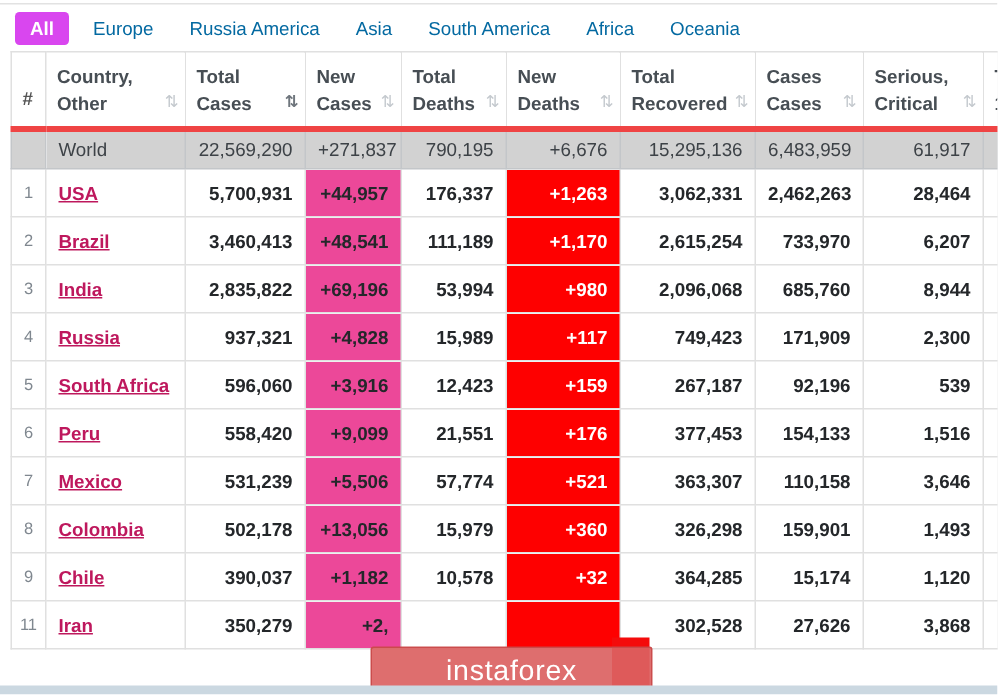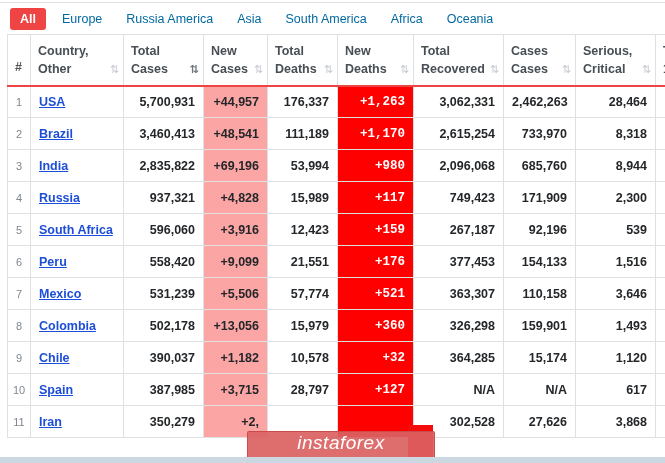--- a/index.html
+++ b/index.html
@@ -5,47 +5,47 @@
   html,body{margin:0;padding:0;}
   body{
     width:665px;height:463px;position:relative;overflow:hidden;
     background:#fff;font-family:"Liberation Sans","DejaVu Sans",sans-serif;
     -webkit-font-smoothing:antialiased;
   }
   .top-line{position:absolute;top:2px;left:0;width:665px;height:1px;background:#e2e2e2;}
   
   .tabs{display:flex;align-items:center;gap:24px;padding:8px 0 4px 10px;height:22px;}
   .tab{font-size:12.5px;color:#0369a1;cursor:pointer;white-space:nowrap;}
-  .tab.active{background:#ef4444;color:#fff;font-weight:bold;padding:4px 10px;border-radius:3px;margin-right:-8px;}
+  .tab.active{background:#d946ef;color:#fff;font-weight:bold;padding:4px 10px;border-radius:3px;margin-right:-8px;}
   
   table{border-collapse:collapse;table-layout:fixed;margin-left:7px;width:658px;font-size:12.5px;}
   th,td{border:1px solid #e0e0e0;box-sizing:border-box;overflow:hidden;white-space:nowrap;}
   th{
     height:51px;vertical-align:top;text-align:left;padding:7px 6px 4px 7px;
     font-weight:bold;color:#474e54;line-height:1.45;position:relative;
-    border-bottom:2px solid #ef4444;background:#fff;
+    border-bottom:4px solid #ef4444;background:#fff;
   }
   th .sort{position:absolute;right:4px;bottom:7px;font-size:11px;color:#c4c9ce;font-weight:normal;}
   th .sort.active{color:#6f767d;font-weight:bold;}
   th.col-rank{vertical-align:bottom;padding-bottom:8px;color:#555;}
   td{height:32px;padding:0 8px;text-align:right;font-weight:bold;color:#24272a;}
   td.cell-rank{text-align:center;color:#7f878f;font-weight:normal;font-size:11px;padding:0 2px;}
   td.cell-country{text-align:left;}
-  td.cell-country a{color:#1d4ed8;text-decoration:underline;font-weight:bold;text-align:center;}
+  td.cell-country a{color:#be185d;text-decoration:underline;font-weight:bold;text-align:center;}
   tr.world td{background:#d2d2d2;font-weight:normal;color:#3d4247;border-color:#c3c6c9;height:27px;}
   tr.world td.cell-country{color:#3d4247;}
-  td.hl-yellow{background:#fca5a5;}
-  td.hl-red{background:#fe0000;color:#fff;font-family:Liberation Mono, monospace;}
+  td.hl-yellow{background:#ec4899;}
+  td.hl-red{background:#fe0000;color:#fff;}
   
   .wm-shadow{position:absolute;left:408px;top:425px;width:25px;height:32px;background:#f40b0b;}
   .watermark{
     position:absolute;left:247px;top:431px;width:186px;height:27px;
     background:rgba(219,98,98,0.92);border:1px solid rgba(201,72,72,0.9);border-radius:2px;
-    display:flex;align-items:flex-start;justify-content:center;
-    color:#fff;font-size:19px;letter-spacing:0.5px;font-style:italic;
+    display:flex;align-items:flex-end;justify-content:center;
+    color:#fff;font-size:19px;letter-spacing:0.5px;
   }
   
   .hscroll{position:absolute;left:0;bottom:0;width:665px;height:6px;background:#cbd8e1;}
 </style>
 </head>
 <body>
 
 <div class="top-line"></div>
 
 <div class="tabs" id="tabs">
@@ -116,20 +116,32 @@
           <div>Critical</div>
           <span class="sort">⇅</span>
         </th>
         <th class="col-trunc">
           <div>T</div>
           <div>1</div>
         </th>
       </tr>
     </thead>
   <tbody id="tbody">
+      <tr class="world">
+        <td class="cell-rank"></td>
+        <td class="cell-country">World</td>
+        <td class="cell-total_cases">22,569,290</td>
+        <td class="cell-new_cases">+271,837</td>
+        <td class="cell-total_deaths">790,195</td>
+        <td class="cell-new_deaths">+6,676</td>
+        <td class="cell-total_recovered">15,295,136</td>
+        <td class="cell-active_cases">6,483,959</td>
+        <td class="cell-serious_critical">61,917</td>
+        <td class="cell-trunc"></td>
+      </tr>
       <tr class="">
         <td class="cell-rank">1</td>
         <td class="cell-country"><a href="#">USA</a></td>
         <td class="cell-total_cases">5,700,931</td>
         <td class="cell-new_cases hl-yellow">+44,957</td>
         <td class="cell-total_deaths">176,337</td>
         <td class="cell-new_deaths hl-red">+1,263</td>
         <td class="cell-total_recovered">3,062,331</td>
         <td class="cell-active_cases">2,462,263</td>
         <td class="cell-serious_critical">28,464</td>
@@ -137,21 +149,21 @@
       </tr>
       <tr class="">
         <td class="cell-rank">2</td>
         <td class="cell-country"><a href="#">Brazil</a></td>
         <td class="cell-total_cases">3,460,413</td>
         <td class="cell-new_cases hl-yellow">+48,541</td>
         <td class="cell-total_deaths">111,189</td>
         <td class="cell-new_deaths hl-red">+1,170</td>
         <td class="cell-total_recovered">2,615,254</td>
         <td class="cell-active_cases">733,970</td>
-        <td class="cell-serious_critical">8,318</td>
+        <td class="cell-serious_critical">6,207</td>
         <td class="cell-trunc"></td>
       </tr>
       <tr class="">
         <td class="cell-rank">3</td>
         <td class="cell-country"><a href="#">India</a></td>
         <td class="cell-total_cases">2,835,822</td>
         <td class="cell-new_cases hl-yellow">+69,196</td>
         <td class="cell-total_deaths">53,994</td>
         <td class="cell-new_deaths hl-red">+980</td>
         <td class="cell-total_recovered">2,096,068</td>
@@ -225,32 +237,20 @@
         <td class="cell-total_cases">390,037</td>
         <td class="cell-new_cases hl-yellow">+1,182</td>
         <td class="cell-total_deaths">10,578</td>
         <td class="cell-new_deaths hl-red">+32</td>
         <td class="cell-total_recovered">364,285</td>
         <td class="cell-active_cases">15,174</td>
         <td class="cell-serious_critical">1,120</td>
         <td class="cell-trunc"></td>
       </tr>
       <tr class="">
-        <td class="cell-rank">10</td>
-        <td class="cell-country"><a href="#">Spain</a></td>
-        <td class="cell-total_cases">387,985</td>
-        <td class="cell-new_cases hl-yellow">+3,715</td>
-        <td class="cell-total_deaths">28,797</td>
-        <td class="cell-new_deaths hl-red">+127</td>
-        <td class="cell-total_recovered">N/A</td>
-        <td class="cell-active_cases">N/A</td>
-        <td class="cell-serious_critical">617</td>
-        <td class="cell-trunc"></td>
-      </tr>
-      <tr class="">
         <td class="cell-rank">11</td>
         <td class="cell-country"><a href="#">Iran</a></td>
         <td class="cell-total_cases">350,279</td>
         <td class="cell-new_cases hl-yellow">+2,</td>
         <td class="cell-total_deaths"></td>
         <td class="cell-new_deaths hl-red"></td>
         <td class="cell-total_recovered">302,528</td>
         <td class="cell-active_cases">27,626</td>
         <td class="cell-serious_critical">3,868</td>
         <td class="cell-trunc"></td>

